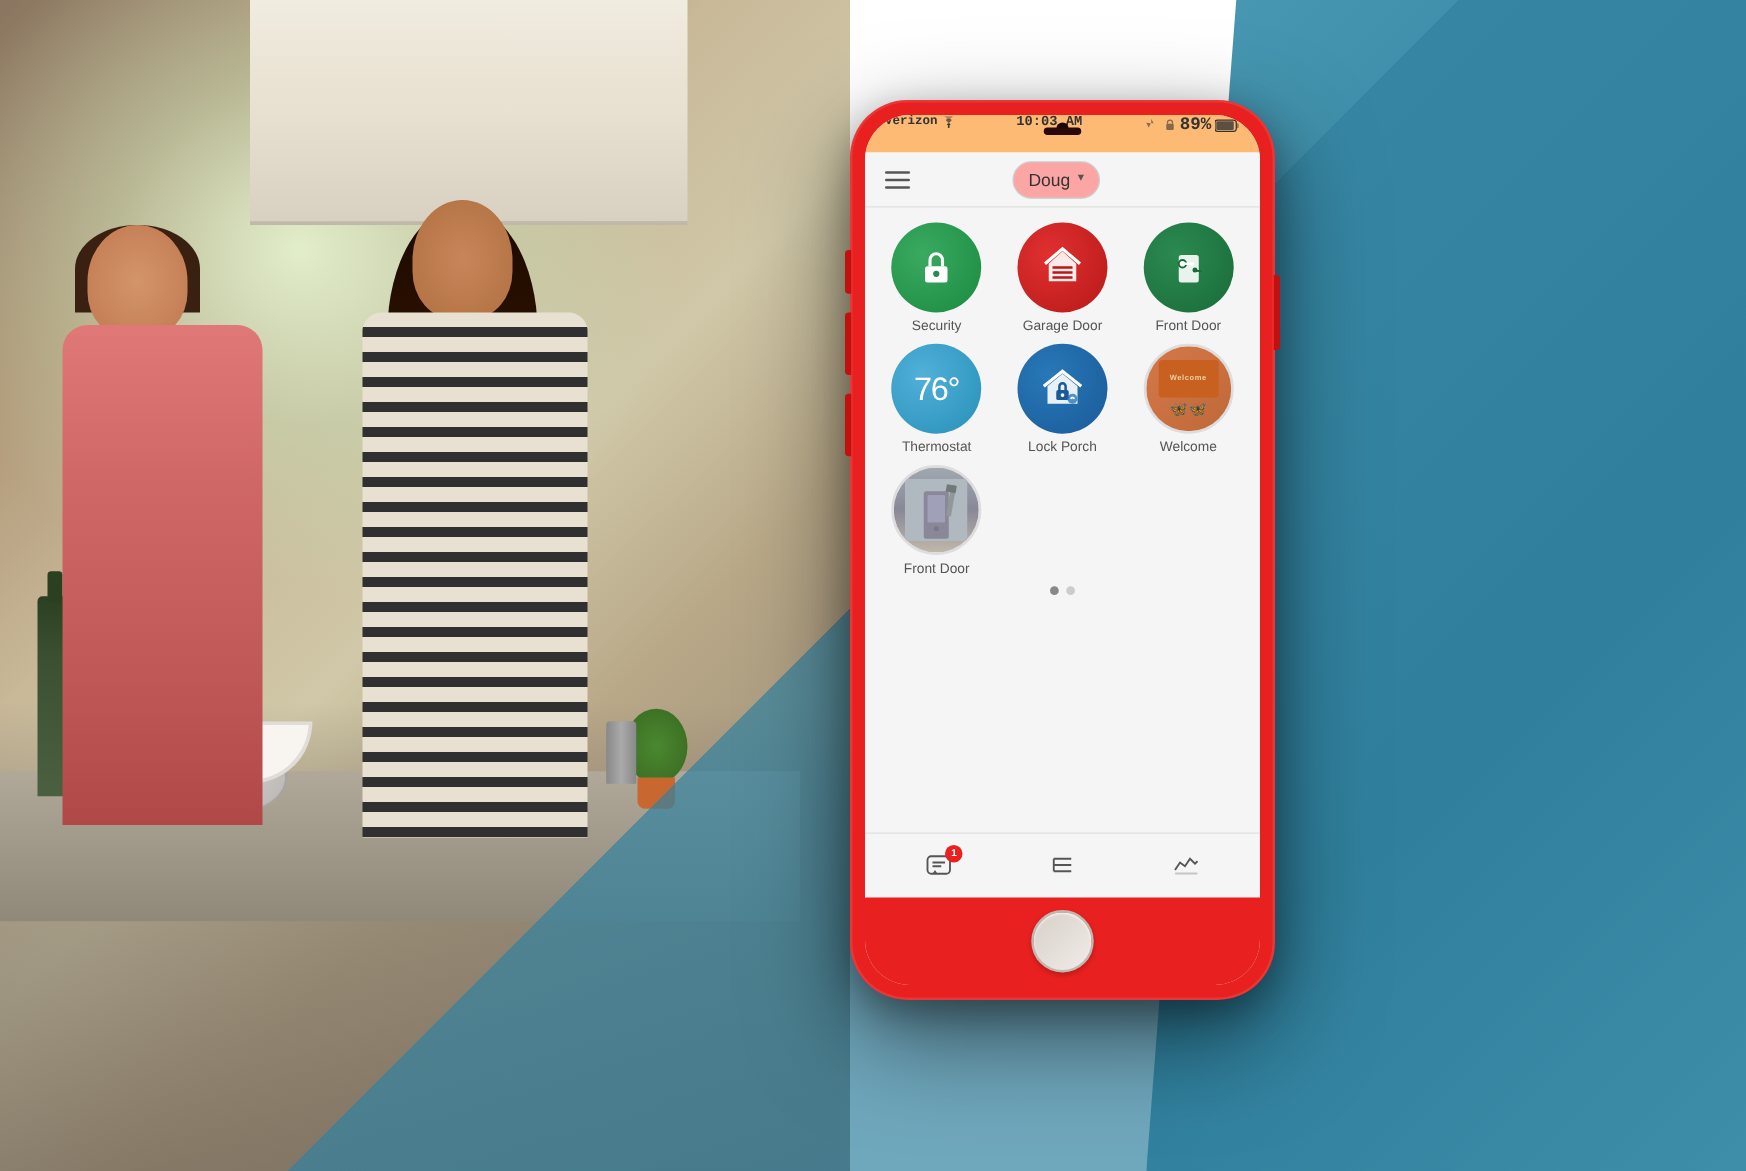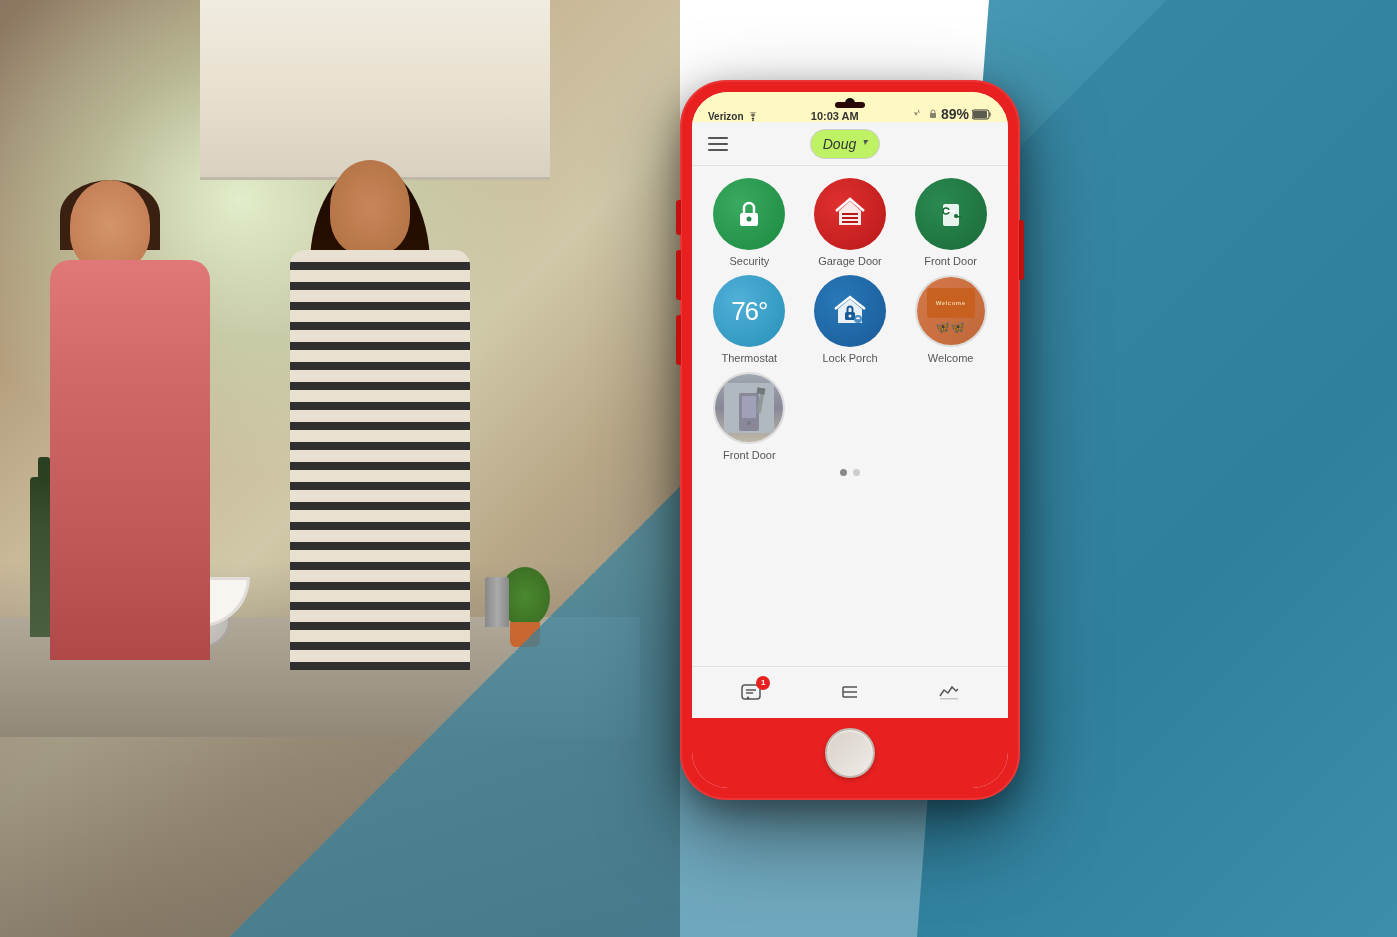--- a/index.html
+++ b/index.html
@@ -263,29 +263,30 @@
       border-radius: 36px;
       overflow: hidden;
       position: relative;
       display: flex;
       flex-direction: column;
     }
 
     
     .status-bar {
       height: 30px;
-      background: #fef9c3;
-      display: flex;
-      align-items: flex-end;
+      background: #fdba74;
+      display: flex;
+      align-items: flex-start;
       justify-content: space-between;
       padding: 0 16px;
       font-size: 10px;
       font-weight: 600;
       color: #333;
       flex-shrink: 0;
+      font-family: Liberation Mono, monospace;
     }
 
     .status-left { display: flex; align-items: center; gap: 3px; }
     .status-center { font-size: 11px; font-weight: 600; }
     .status-right { display: flex; align-items: center; gap: 3px; font-size: 14px; }
 
     
     .header-bar {
       height: 44px;
       background: #f5f5f5;
@@ -312,23 +313,22 @@
       border-radius: 1px;
     }
 
     .user-dropdown {
       display: flex;
       align-items: flex-start;
       gap: 6px;
       padding: 6px 12px;
       border: 1.5px solid #ccc;
       border-radius: 20px;
-      background: #bef264;
+      background: #fca5a5;
       cursor: pointer;
-      font-style: italic;
     }
 
     .user-dropdown .name {
       font-size: 14px;
       font-weight: 500;
       color: #333;
     }
 
     .user-dropdown .arrow {
       font-size: 10px;

